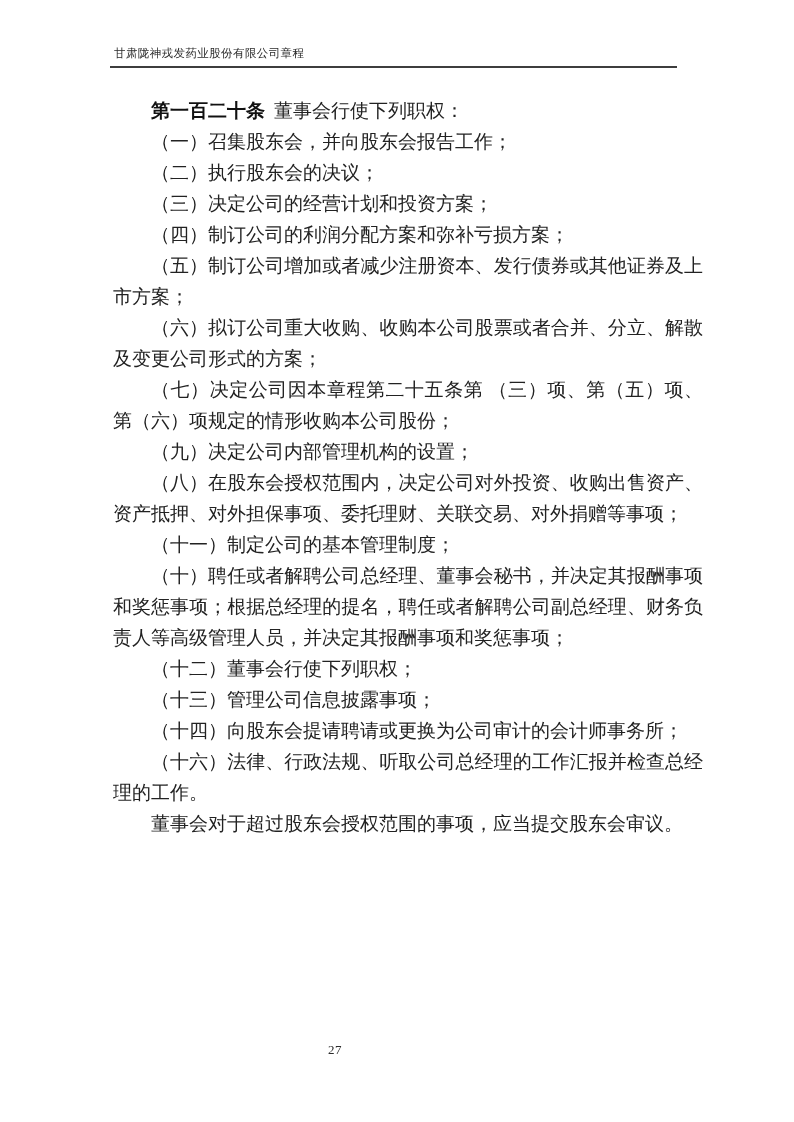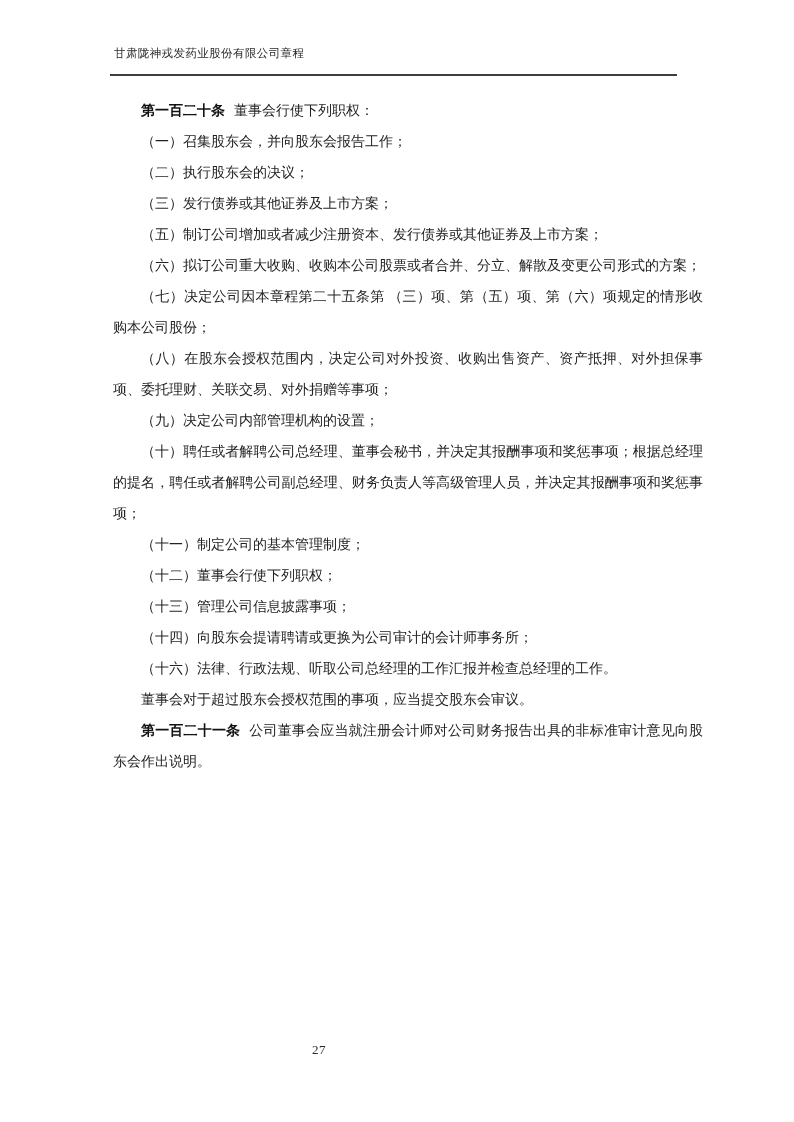--- a/index.html
+++ b/index.html
@@ -11,53 +11,53 @@
     font-family: "Liberation Serif", "DejaVu Serif", serif;
     color: #1f1f1f;
     overflow: hidden;
   }
   .page-header {
     position: absolute;
     left: 110px;
     top: 46px;
     width: 567px;
     border-bottom: 2px solid #3d3d3d;
-    padding-bottom: 13px;
+    padding-bottom: 5px;
   }
   .header-title {
     font-size: 11.5px;
     letter-spacing: 0.4px;
     color: #2b2b2b;
     padding-left: 4px;
   }
   .document-body {
     position: absolute;
     left: 113px;
     top: 95px;
     width: 590px;
-    font-size: 14px;
+    font-size: 19px;
     line-height: 31px;
     text-align: justify;
     text-justify: inter-ideograph;
     color: #222222;
     font-family: Liberation Serif, serif;
   }
   .para {
     margin: 0;
     padding: 0;
     text-indent: 2em;
   }
   .article-no {
     font-weight: 700;
     color: #111111;
   }
   .article-no:not(:empty) { margin-right: 9px; }
   .page-footer {
     position: absolute;
-    left: 0;
+    left: 16px;
     top: 1040px;
     width: 638px;
     text-align: center;
   }
   .page-number {
     font-size: 13px;
     color: #2b2b2b;
     letter-spacing: 0.5px;
   }
 </style>
@@ -67,33 +67,33 @@
 <div class="page">
 
   <div class="page-header">
     <div class="header-title">甘肃陇神戎发药业股份有限公司章程</div>
   </div>
 
   <div class="document-body">
     <p class="para"><b class="article-no">第一百二十条</b><span>董事会行使下列职权：</span></p>
     <p class="para"><b class="article-no"></b><span>（一）召集股东会，并向股东会报告工作；</span></p>
     <p class="para"><b class="article-no"></b><span>（二）执行股东会的决议；</span></p>
-    <p class="para"><b class="article-no"></b><span>（三）发行债券或其他证券及上市方案；</span></p>
+    <p class="para"><b class="article-no"></b><span>（三）决定公司的经营计划和投资方案；</span></p>
+    <p class="para"><b class="article-no"></b><span>（四）制订公司的利润分配方案和弥补亏损方案；</span></p>
     <p class="para"><b class="article-no"></b><span>（五）制订公司增加或者减少注册资本、发行债券或其他证券及上市方案；</span></p>
     <p class="para"><b class="article-no"></b><span>（六）拟订公司重大收购、收购本公司股票或者合并、分立、解散及变更公司形式的方案；</span></p>
     <p class="para"><b class="article-no"></b><span>（七）决定公司因本章程第二十五条第 （三）项、第（五）项、第（六）项规定的情形收购本公司股份；</span></p>
+    <p class="para"><b class="article-no"></b><span>（九）决定公司内部管理机构的设置；</span></p>
     <p class="para"><b class="article-no"></b><span>（八）在股东会授权范围内，决定公司对外投资、收购出售资产、资产抵押、对外担保事项、委托理财、关联交易、对外捐赠等事项；</span></p>
-    <p class="para"><b class="article-no"></b><span>（九）决定公司内部管理机构的设置；</span></p>
+    <p class="para"><b class="article-no"></b><span>（十一）制定公司的基本管理制度；</span></p>
     <p class="para"><b class="article-no"></b><span>（十）聘任或者解聘公司总经理、董事会秘书，并决定其报酬事项和奖惩事项；根据总经理的提名，聘任或者解聘公司副总经理、财务负责人等高级管理人员，并决定其报酬事项和奖惩事项；</span></p>
-    <p class="para"><b class="article-no"></b><span>（十一）制定公司的基本管理制度；</span></p>
     <p class="para"><b class="article-no"></b><span>（十二）董事会行使下列职权；</span></p>
     <p class="para"><b class="article-no"></b><span>（十三）管理公司信息披露事项；</span></p>
     <p class="para"><b class="article-no"></b><span>（十四）向股东会提请聘请或更换为公司审计的会计师事务所；</span></p>
     <p class="para"><b class="article-no"></b><span>（十六）法律、行政法规、听取公司总经理的工作汇报并检查总经理的工作。</span></p>
     <p class="para"><b class="article-no"></b><span>董事会对于超过股东会授权范围的事项，应当提交股东会审议。</span></p>
-    <p class="para"><b class="article-no">第一百二十一条</b><span>公司董事会应当就注册会计师对公司财务报告出具的非标准审计意见向股东会作出说明。</span></p>
   </div>
 
   <div class="page-footer">
     <span class="page-number">27</span>
   </div>
 
 </div>
 
 </body></html>

